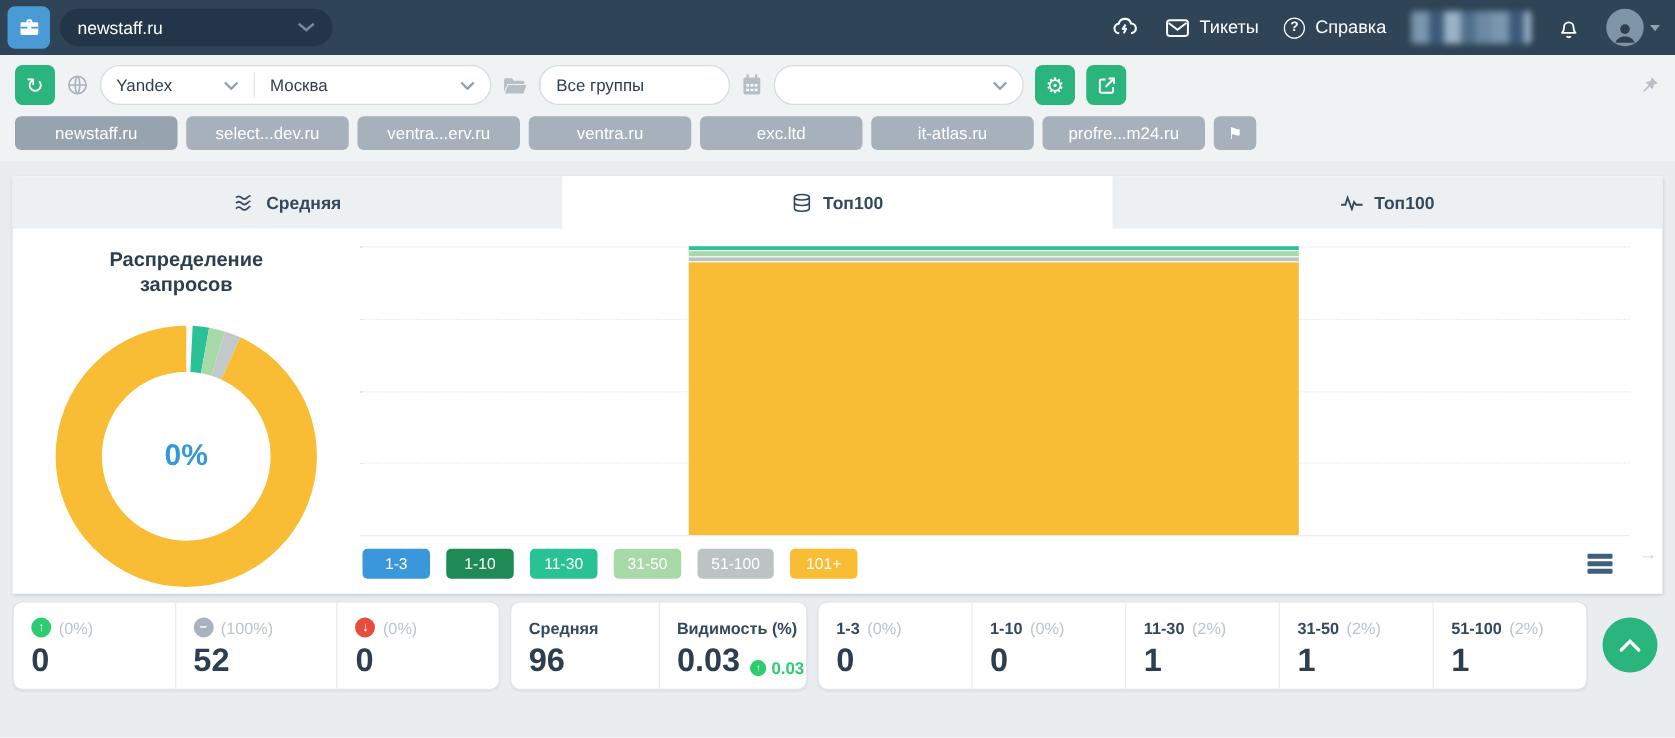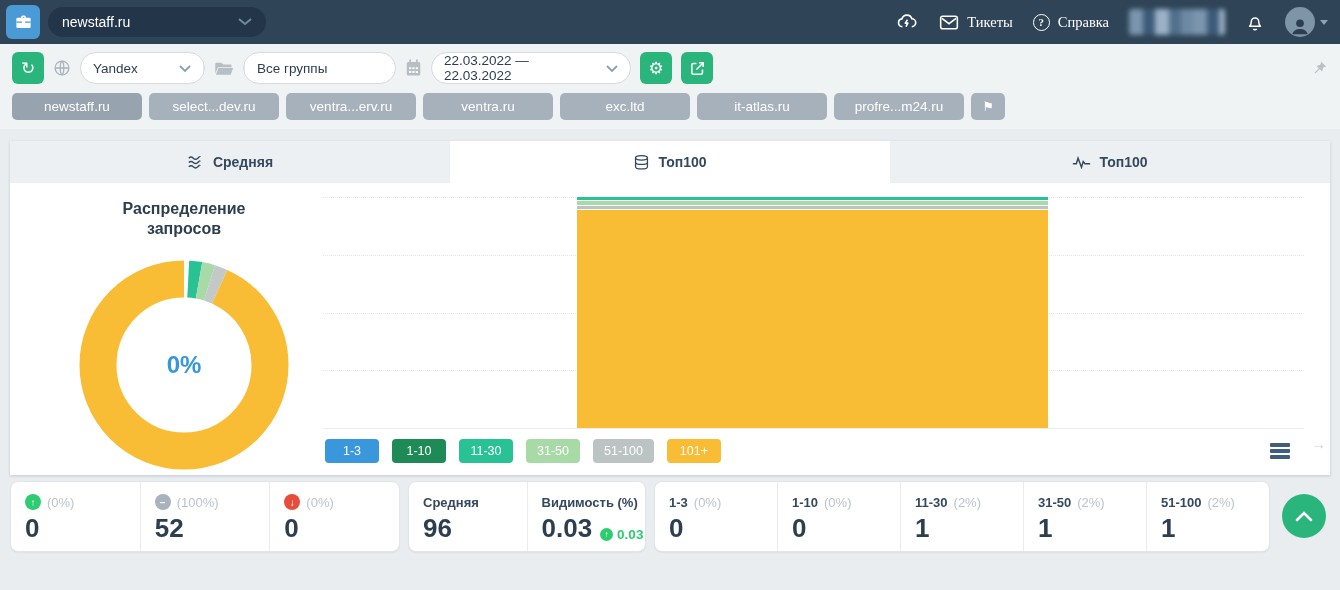--- a/index.html
+++ b/index.html
@@ -5,21 +5,21 @@
   * { box-sizing: border-box; margin: 0; padding: 0; }
   html,body { width:1340px; height:590px; overflow:hidden; }
   body { font-family:"Liberation Sans", sans-serif; background:#e9edef; color:#2c3e50; }
 
   
   .topbar { height:44px; background:#2f4456; display:flex; align-items:center; padding:0 12px 0 6px; box-shadow:0 1px 0 rgba(255,255,255,.15); }
   .logo { width:34px; height:34px; border-radius:6px; background:#4a9ad5; display:flex; align-items:center; justify-content:center; flex:none; }
   .proj-select { margin-left:8px; width:218px; height:30px; background:#233649; border-radius:15px; display:flex; align-items:center; padding:0 14px; color:#fff; font-size:14px; cursor:pointer; }
   .proj-select svg { margin-left:auto; }
   .top-right { margin-left:auto; display:flex; align-items:center; gap:20px; color:#fff; font-size:14.5px; }
-  .top-link { display:flex; align-items:center; gap:8px; cursor:pointer;font-family:Liberation Serif, serif; }
+  .top-link { display:flex; align-items:center; gap:8px; cursor:pointer; }
   .qcircle { width:17px; height:17px; border:1.6px solid #fff; border-radius:50%; font-size:11px; font-weight:bold; display:flex; align-items:center; justify-content:center; }
   .blurred-user { width:96px; height:26px; border-radius:3px;
     background:repeating-linear-gradient(90deg,#7a95ad 0 14px,#3d5a7a 14px 26px,#9bb2c6 26px 40px,#51708c 40px 52px,#6d89a3 52px 64px);
     filter:blur(2.5px); }
   .avatar-wrap { display:flex; align-items:center; gap:5px; cursor:pointer; }
   .avatar { width:30px; height:30px; border-radius:50%; background:#7e94a7; overflow:hidden; display:flex; align-items:flex-end; justify-content:center; }
   .caret-down { width:0; height:0; border-left:4px solid transparent; border-right:4px solid transparent; border-top:5px solid #8fa3b5; }
 
   
   .subhead { background:#f0f3f4; }
@@ -39,21 +39,21 @@
   .chip { width:130px; height:27px; border-radius:5px; background:#a7b1bb; color:#fff; font-size:13.5px; display:flex; align-items:center; justify-content:center; cursor:pointer; white-space:nowrap; }
   .chip.selected { background:#97a3ae; }
   .chip-flag { width:34px; height:27px; border-radius:5px; background:#a7b1bb; color:#fff; font-size:13px; display:flex; align-items:center; justify-content:center; cursor:pointer; }
 
   
   .card { margin:12px 10px 0; background:#fff; box-shadow:0 1px 3px rgba(44,62,80,.2); }
   .tabs { display:flex; height:42px; }
   .tab { flex:1; display:flex; align-items:center; justify-content:center; gap:8px; font-size:14px; font-weight:bold; color:#34495e; background:#edf0f2; cursor:pointer; }
   .tab.active { background:#fff; }
 
-  .chart-row { display:flex; padding-top:14px;margin-left:35px; }
+  .chart-row { display:flex; padding-top:14px; }
   .donut-col { width:278px; flex:none; text-align:center; }
   .donut-title { font-size:16px; font-weight:bold; color:#2c3e50; width:190px; margin:2px auto 0; line-height:1.25; }
   .donut-wrap { position:relative; width:212px; height:212px; margin:20px auto 0; }
   .donut-center { position:absolute; inset:0; display:flex; align-items:center; justify-content:center; font-size:24px; font-weight:bold; color:#3498db; }
 
   .plot-col { flex:1; padding-right:26px; position:relative; }
   .plot { position:relative; height:232px; border-bottom:1px solid #ececec; }
   .gridline { position:absolute; left:0; right:0; border-top:1px dotted #e4e6e7; }
   .stacked { position:absolute; left:25.9%; width:48%; top:0; bottom:0; display:flex; flex-direction:column; }
   .xaxis { margin-top:10px; text-align:center; color:#b8c0c5; font-size:11px; }
@@ -153,20 +153,28 @@
     <div class="pill">
       <div class="pill-sec" style="width:122px">
         <span>Yandex</span>
         <span class="chev">
             <svg width="12" height="7" viewBox="0 0 12 7" fill="none" stroke="#87a0b5" stroke-width="1.8">
               <path d="M1 1l5 5 5-5"></path>
             </svg>
           </span>
       </div>
       <div class="pill-div"></div>
+      <div class="pill-sec" style="width:188px">
+        <span>Москва</span>
+        <span class="chev">
+            <svg width="12" height="7" viewBox="0 0 12 7" fill="none" stroke="#87a0b5" stroke-width="1.8">
+              <path d="M1 1l5 5 5-5"></path>
+            </svg>
+          </span>
+      </div>
     </div>
     <span class="tool-icon">
       <svg width="20" height="17" viewBox="0 0 24 20" fill="#b6bfc6">
           <path d="M1.5 4.5A1.5 1.5 0 0 1 3 3h6l2 2.3h8.5A1.5 1.5 0 0 1 21 6.8v1.7H4.8L1.5 16z"></path>
           <path d="M5.3 9.5H23L20 17.5H2.3z"></path>
         </svg>
     </span>
     <div class="pill">
       <div class="pill-div"></div>
       <div class="pill-sec" style="width:150px">
@@ -182,21 +190,20 @@
             <rect x="9.5" y="11" width="3" height="2.6"></rect>
             <rect x="14" y="11" width="3" height="2.6"></rect>
             <rect x="5" y="16" width="3" height="2.6"></rect>
             <rect x="9.5" y="16" width="3" height="2.6"></rect>
             <rect x="14" y="16" width="3" height="2.6"></rect>
           </g>
         </svg>
     </span>
     <div class="pill">
       <div class="pill-sec" style="width:198px">
-        <span>22.03.2022 — 22.03.2022</span>
         <span class="chev">
             <svg width="12" height="7" viewBox="0 0 12 7" fill="none" stroke="#87a0b5" stroke-width="1.8">
               <path d="M1 1l5 5 5-5"></path>
             </svg>
           </span>
       </div>
     </div>
     <button class="btn-green">⚙</button>
     <button class="btn-green">
       <svg width="17" height="17" viewBox="0 0 24 24" fill="none" stroke="#fff" stroke-width="2.2">

